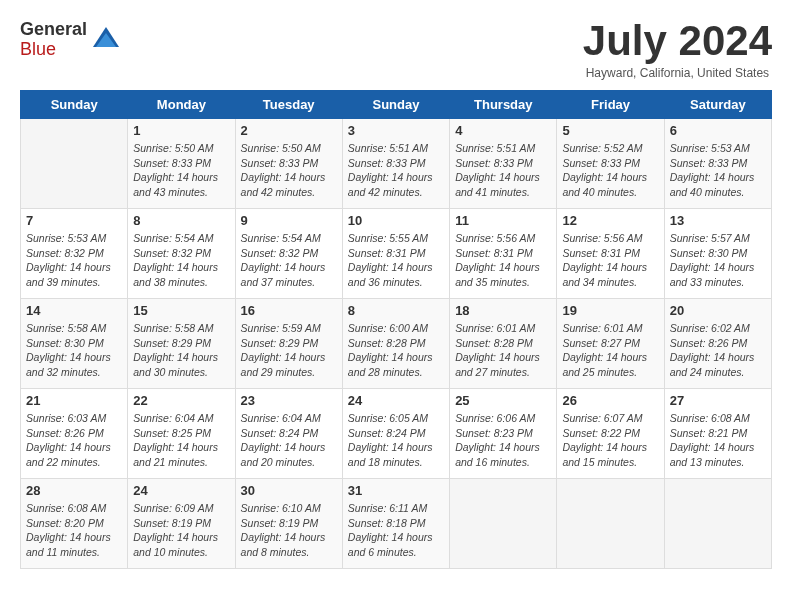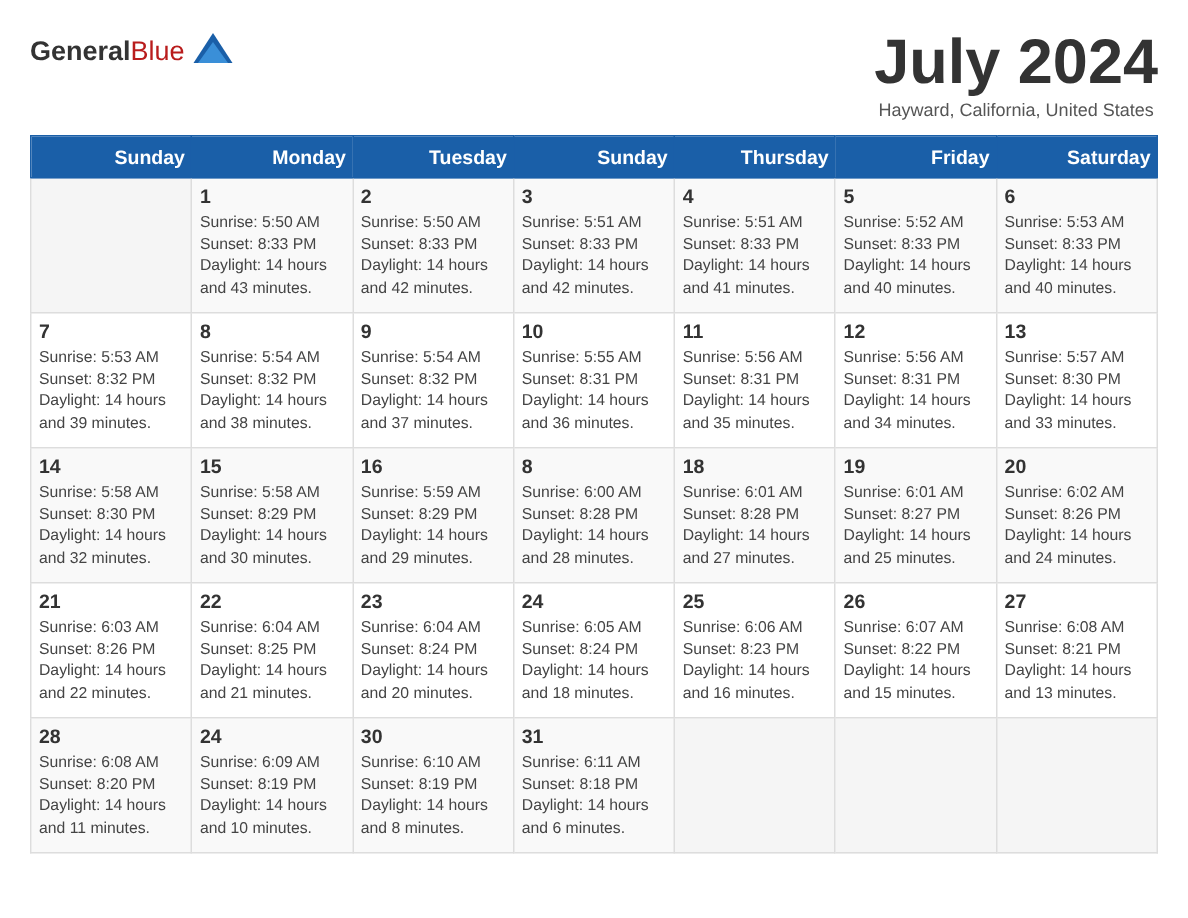--- a/index.html
+++ b/index.html
@@ -15,21 +15,21 @@
       justify-content: space-between;
       align-items: flex-start;
       margin-bottom: 10px;
     }
     .logo {
       display: flex;
       align-items: center;
     }
     .logo-text {
       display: flex;
-      flex-direction: row;
+      flex-direction: column;
       line-height: 1.1;
     }
     .logo-general {
       font-size: 18px;
       font-weight: bold;
       color: #333;
     }
     .logo-blue {
       font-size: 18px;
       font-weight: normal;
@@ -58,21 +58,21 @@
       width: 100%;
       border-collapse: collapse;
       font-size: 11px;
     }
     thead tr {
       background-color: #1a5fa8;
       color: #fff;
     }
     thead th {
       padding: 6px 4px;
-      text-align: right;
+      text-align: center;
       font-size: 13px;
       font-weight: bold;
       border: 1px solid #1a5fa8;
     }
     tbody tr {
       background: #fff;
     }
     tbody tr:nth-child(odd) {
       background: #f9f9f9;
     }
@@ -87,20 +87,21 @@
       font-size: 13px;
       font-weight: bold;
       color: #333;
       display: block;
       margin-bottom: 3px;
     }
     .day-info {
       color: #444;
       font-size: 10.5px;
       line-height: 1.4;
+      font-style: italic;
     }
     .empty-cell {
       background: #f5f5f5;
     }
   </style>
 </head>
 <body>
 
 <div class="header">
   <div class="logo">

